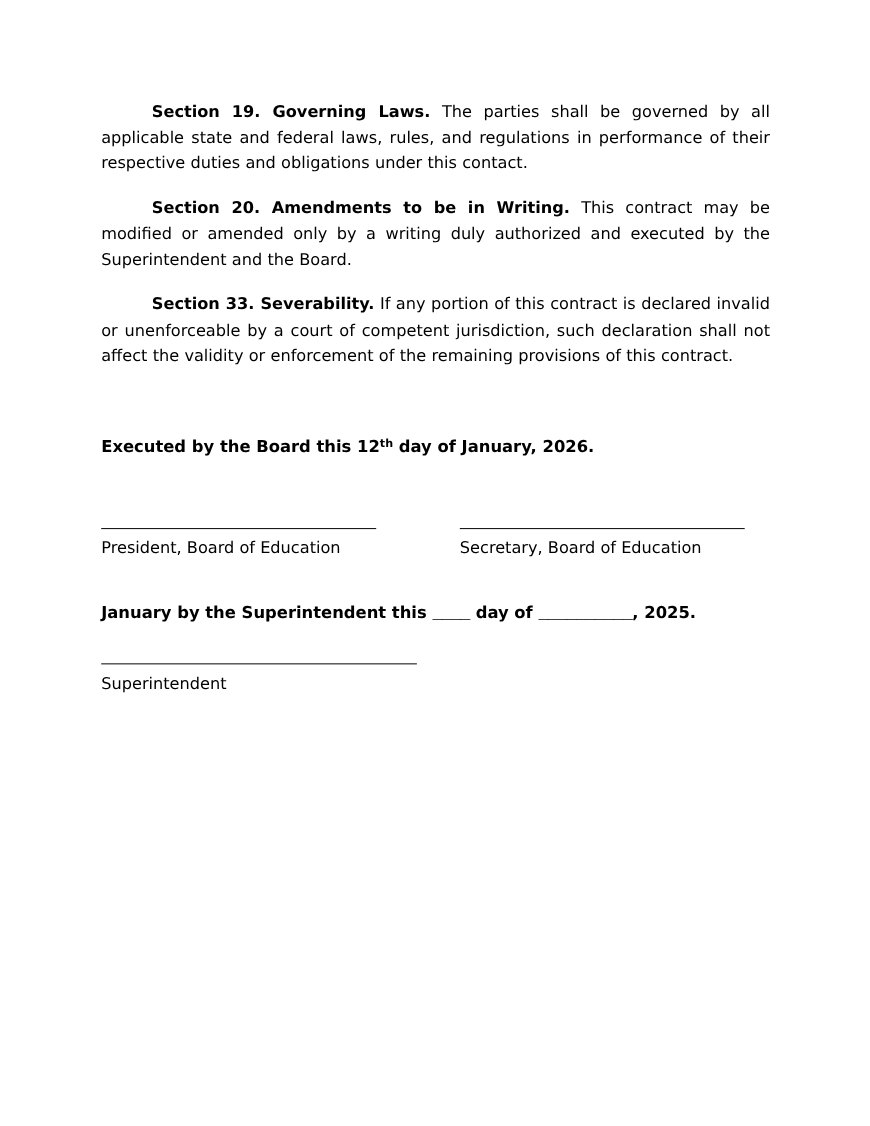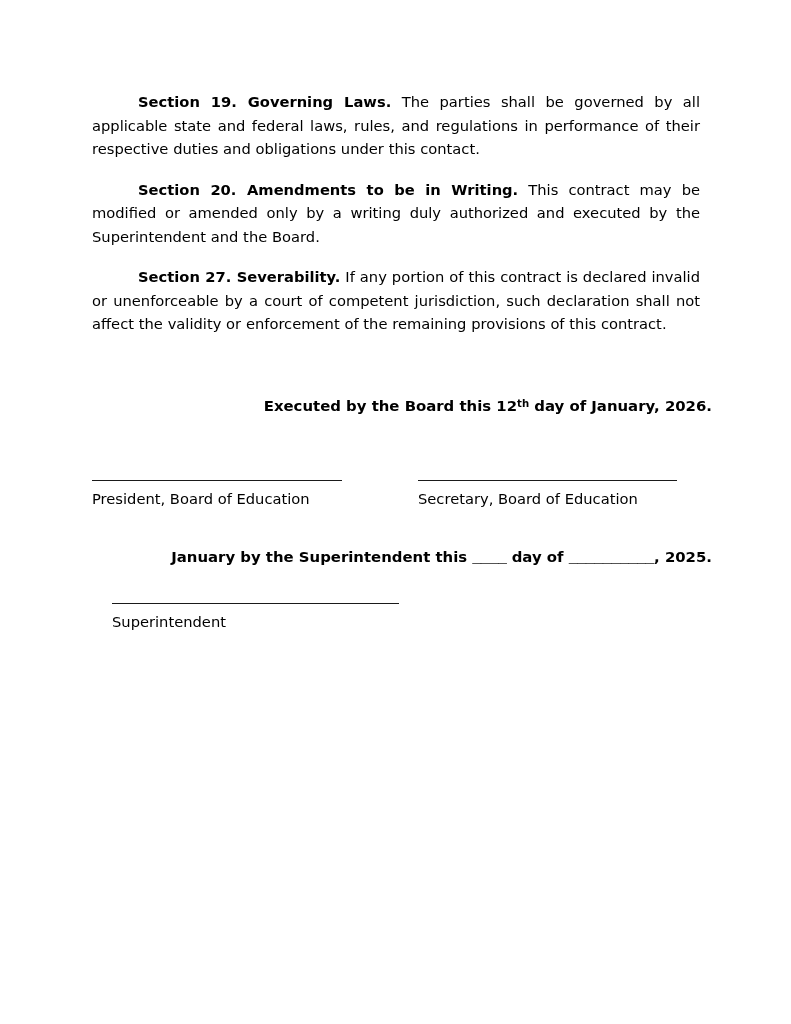--- a/index.html
+++ b/index.html
@@ -39,21 +39,20 @@
   
   .exec-line {
     position: absolute;
     left: 92px;
     width: 620px;
     font-size: 14.9px;
     font-weight: bold;
     line-height: 22px;
     white-space: nowrap;
     text-indent: 0;
-    text-align: right;
   }
   #exec-board { top: 395px; }
   #exec-super { top: 546px; }
   .sup {
     font-size: 0.68em;
     vertical-align: 0.42em;
     font-weight: bold;
     line-height: 0;
   }
   .blank {
@@ -84,21 +83,20 @@
     line-height: 22px;
     margin-top: 7px;
     white-space: nowrap;
   }
   
   #sig-super-block {
     position: absolute;
     left: 92px;
     top: 603px;
     width: 287px;
-    margin-left: 20px;
   }
   
   .footer {
     position: absolute;
     left: 0;
     right: 0;
     top: 957px;
     text-align: left;
     font-size: 14.2px;
     line-height: 20px;
@@ -109,21 +107,21 @@
 <body>
 
 <div class="page">
 
   <div class="body-block">
 
     <p class="para"><span class="sec-head">Section 19. Governing Laws.</span><span> The parties shall be governed by all applicable state and federal laws, rules, and regulations in performance of their respective duties and obligations under this contact.</span></p>
 
     <p class="para"><span class="sec-head">Section 20. Amendments to be in Writing.</span><span> This contract may be modified or amended only by a writing duly authorized and executed by the Superintendent and the Board.</span></p>
 
-    <p class="para"><span class="sec-head">Section 27. Severability.</span><span> If any portion of this contract is declared invalid or unenforceable by a court of competent jurisdiction, such declaration shall not affect the validity or enforcement of the remaining provisions of this contract.</span></p>
+    <p class="para"><span class="sec-head">Section 33. Severability.</span><span> If any portion of this contract is declared invalid or unenforceable by a court of competent jurisdiction, such declaration shall not affect the validity or enforcement of the remaining provisions of this contract.</span></p>
 
 
   </div>
 
   <div class="exec-line" id="exec-board"><span>Executed by the Board this 12</span><span class="sup">th</span><span> day of January, 2026.</span></div>
 
   <div class="sig-row">
     <div class="sig-col left">
       <div class="sig-rule"></div>
       <div class="sig-label">President, Board of Education</div>

